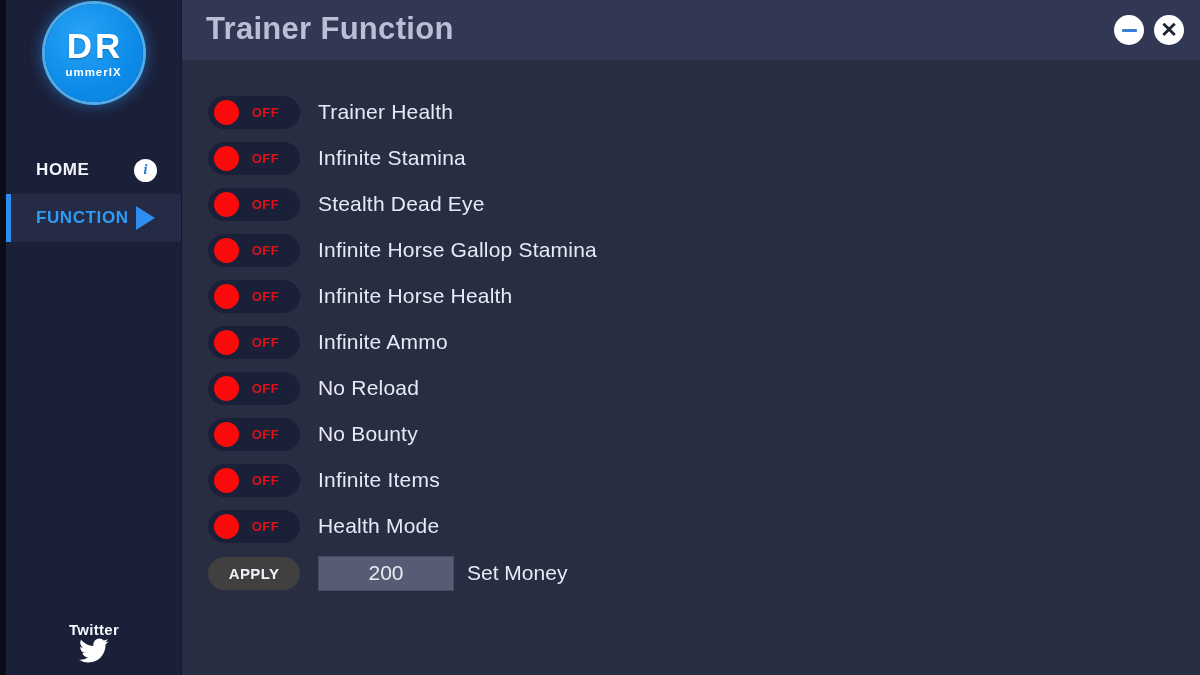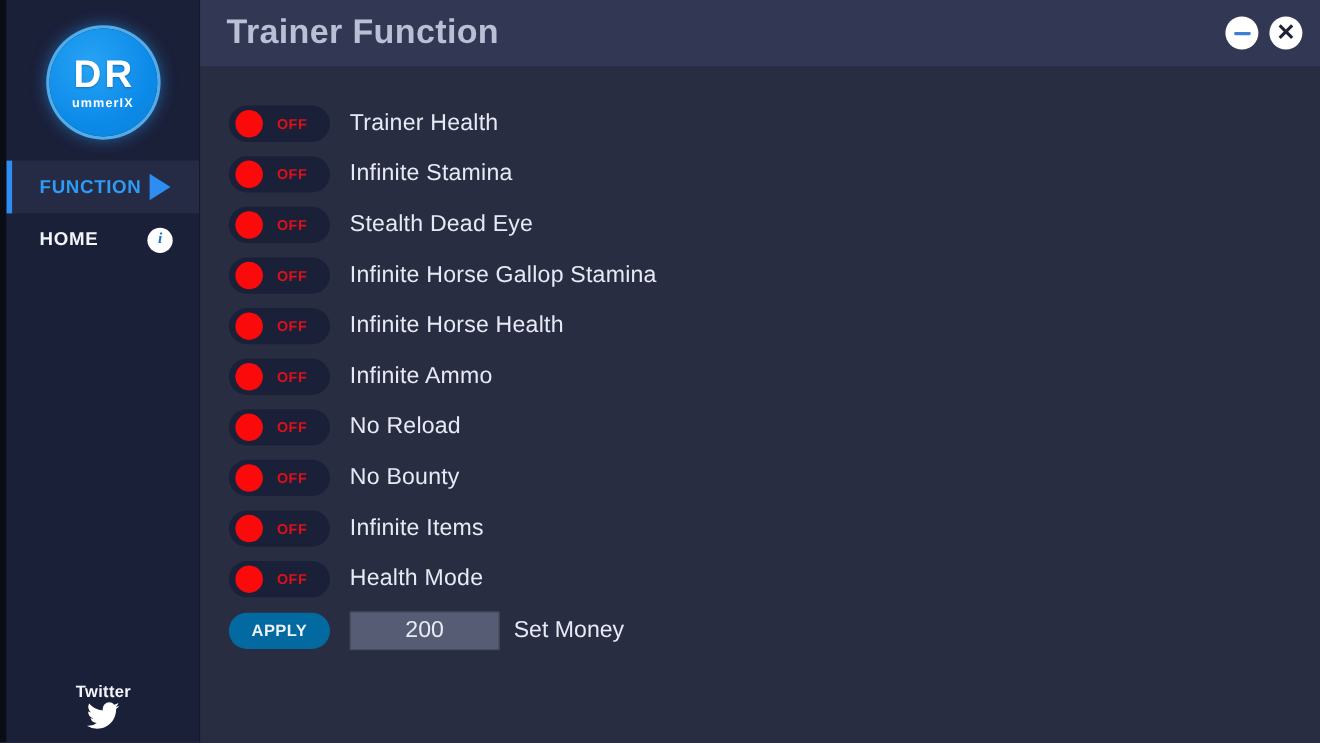--- a/index.html
+++ b/index.html
@@ -37,21 +37,20 @@
     flex: 0 0 176px;
     height: 675px;
     background: #1b2039;
     position: relative;
     box-sizing: border-box;
     border-right: 1px solid #141829;
   }
   .logo-wrap {
     height: 146px;
     display: flex;
-    align-items: center;
     justify-content: center;
     padding-top: 4px;
     box-sizing: border-box;
   }
   .logo {
     position: relative;
     width: 98px;
     height: 98px;
     border-radius: 50%;
     background: radial-gradient(circle at 38% 32%, #27a3f5 0%, #0c8ae8 62%, #0b7fd8 100%);
@@ -236,21 +235,21 @@
   .apply-row {
     display: flex;
     align-items: center;
     height: 46px;
     margin-top: 1px;
   }
   .apply-btn {
     width: 92px;
     height: 33px;
     border-radius: 17px;
-    background: #0369a1;
+    background: #404040;
     color: #eef1f8;
     font-size: 15px;
     font-weight: bold;
     letter-spacing: .4px;
     display: flex;
     align-items: center;
     justify-content: center;
     flex: 0 0 92px;
   }
   .money-input {
@@ -281,28 +280,28 @@
 
   <div class="sidebar">
 
     <div class="logo-wrap">
       <div class="logo">
         <div class="logo-main">DR</div>
         <div class="logo-sub">ummerIX</div>
       </div>
     </div>
 
+    <div class="nav-item nav-home">
+      <span class="nav-label">HOME</span>
+      <span class="info-icon">i</span>
+    </div>
+
     <div class="nav-item nav-func">
       <span class="nav-label">FUNCTION</span>
       <span class="play-icon"></span>
-    </div>
-
-    <div class="nav-item nav-home">
-      <span class="nav-label">HOME</span>
-      <span class="info-icon">i</span>
     </div>
 
     <div class="social">
       <span class="social-label">Twitter</span>
       <span>
         <svg width="30" height="26" viewBox="0 0 24 20" aria-hidden="true">
           <path fill="#ffffff" d="M23.6 2.4c-.9.4-1.8.66-2.8.78 1-.6 1.77-1.55 2.13-2.7-.94.56-1.98.96-3.08 1.18A4.85 4.85 0 0 0 16.3 0a4.85 4.85 0 0 0-4.85 4.85c0 .38.04.75.12 1.1A13.76 13.76 0 0 1 1.64.9 4.83 4.83 0 0 0 3.14 7.3a4.8 4.8 0 0 1-2.2-.6v.06a4.85 4.85 0 0 0 3.9 4.75c-.4.12-.84.18-1.28.18-.32 0-.62-.03-.92-.08a4.86 4.86 0 0 0 4.53 3.37A9.74 9.74 0 0 1 0 17.02 13.72 13.72 0 0 0 7.43 19.2c8.92 0 13.8-7.39 13.8-13.8l-.02-.63A9.8 9.8 0 0 0 23.6 2.4z"></path>
         </svg>
       </span>
     </div>

